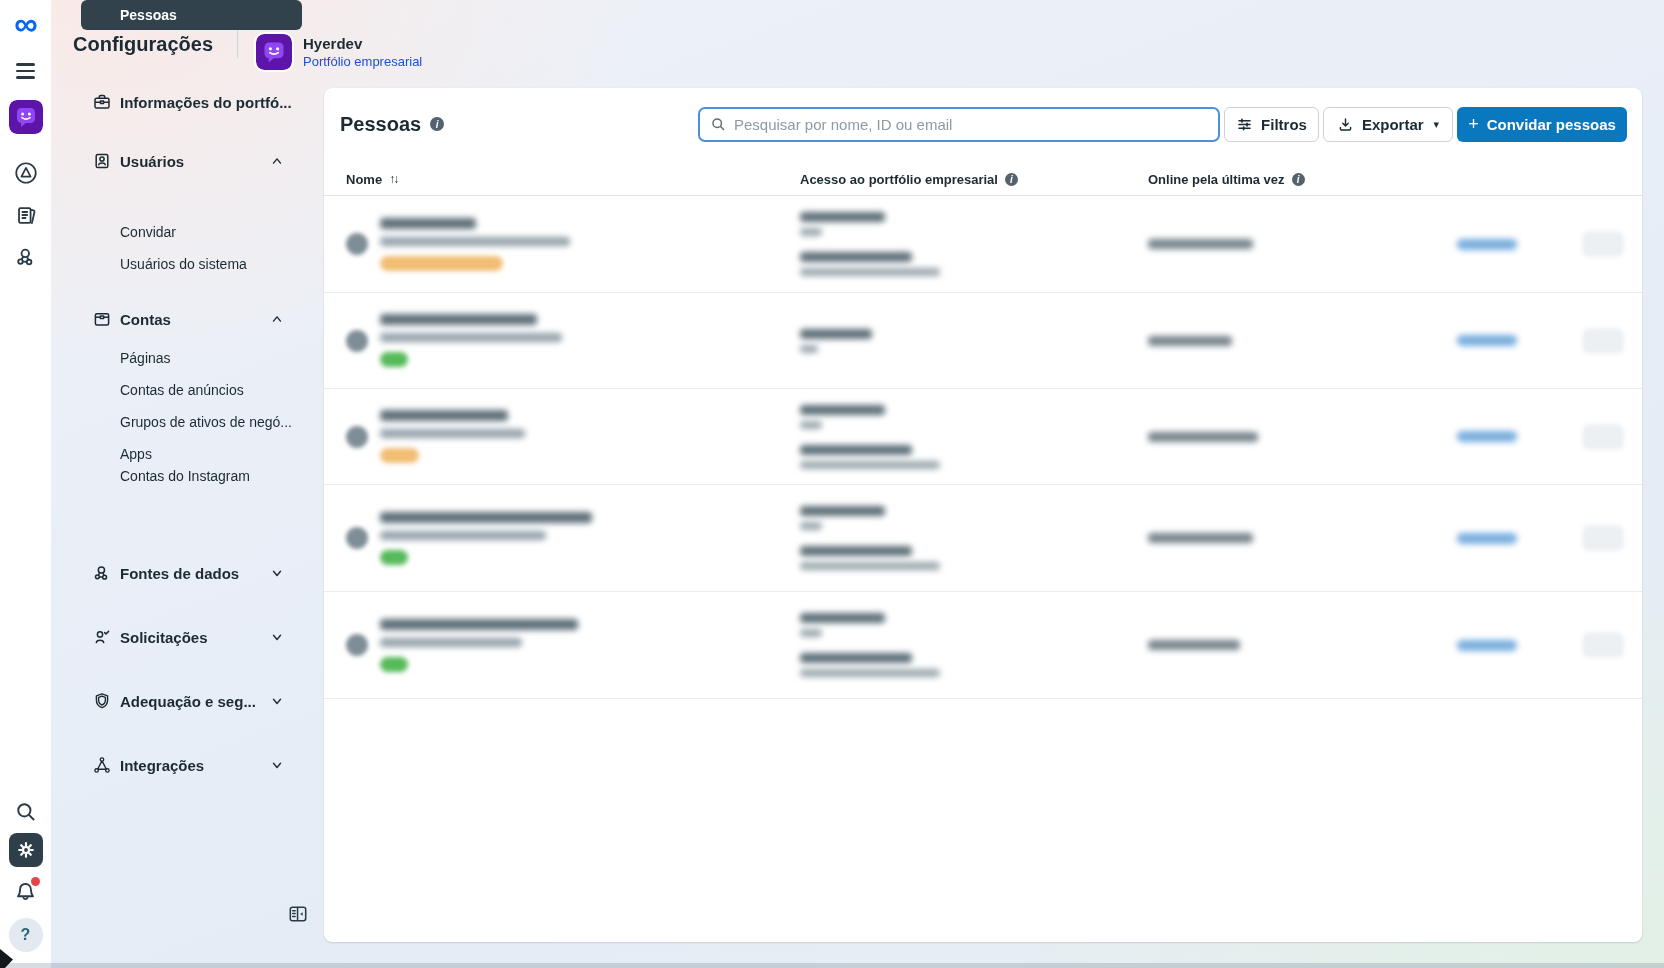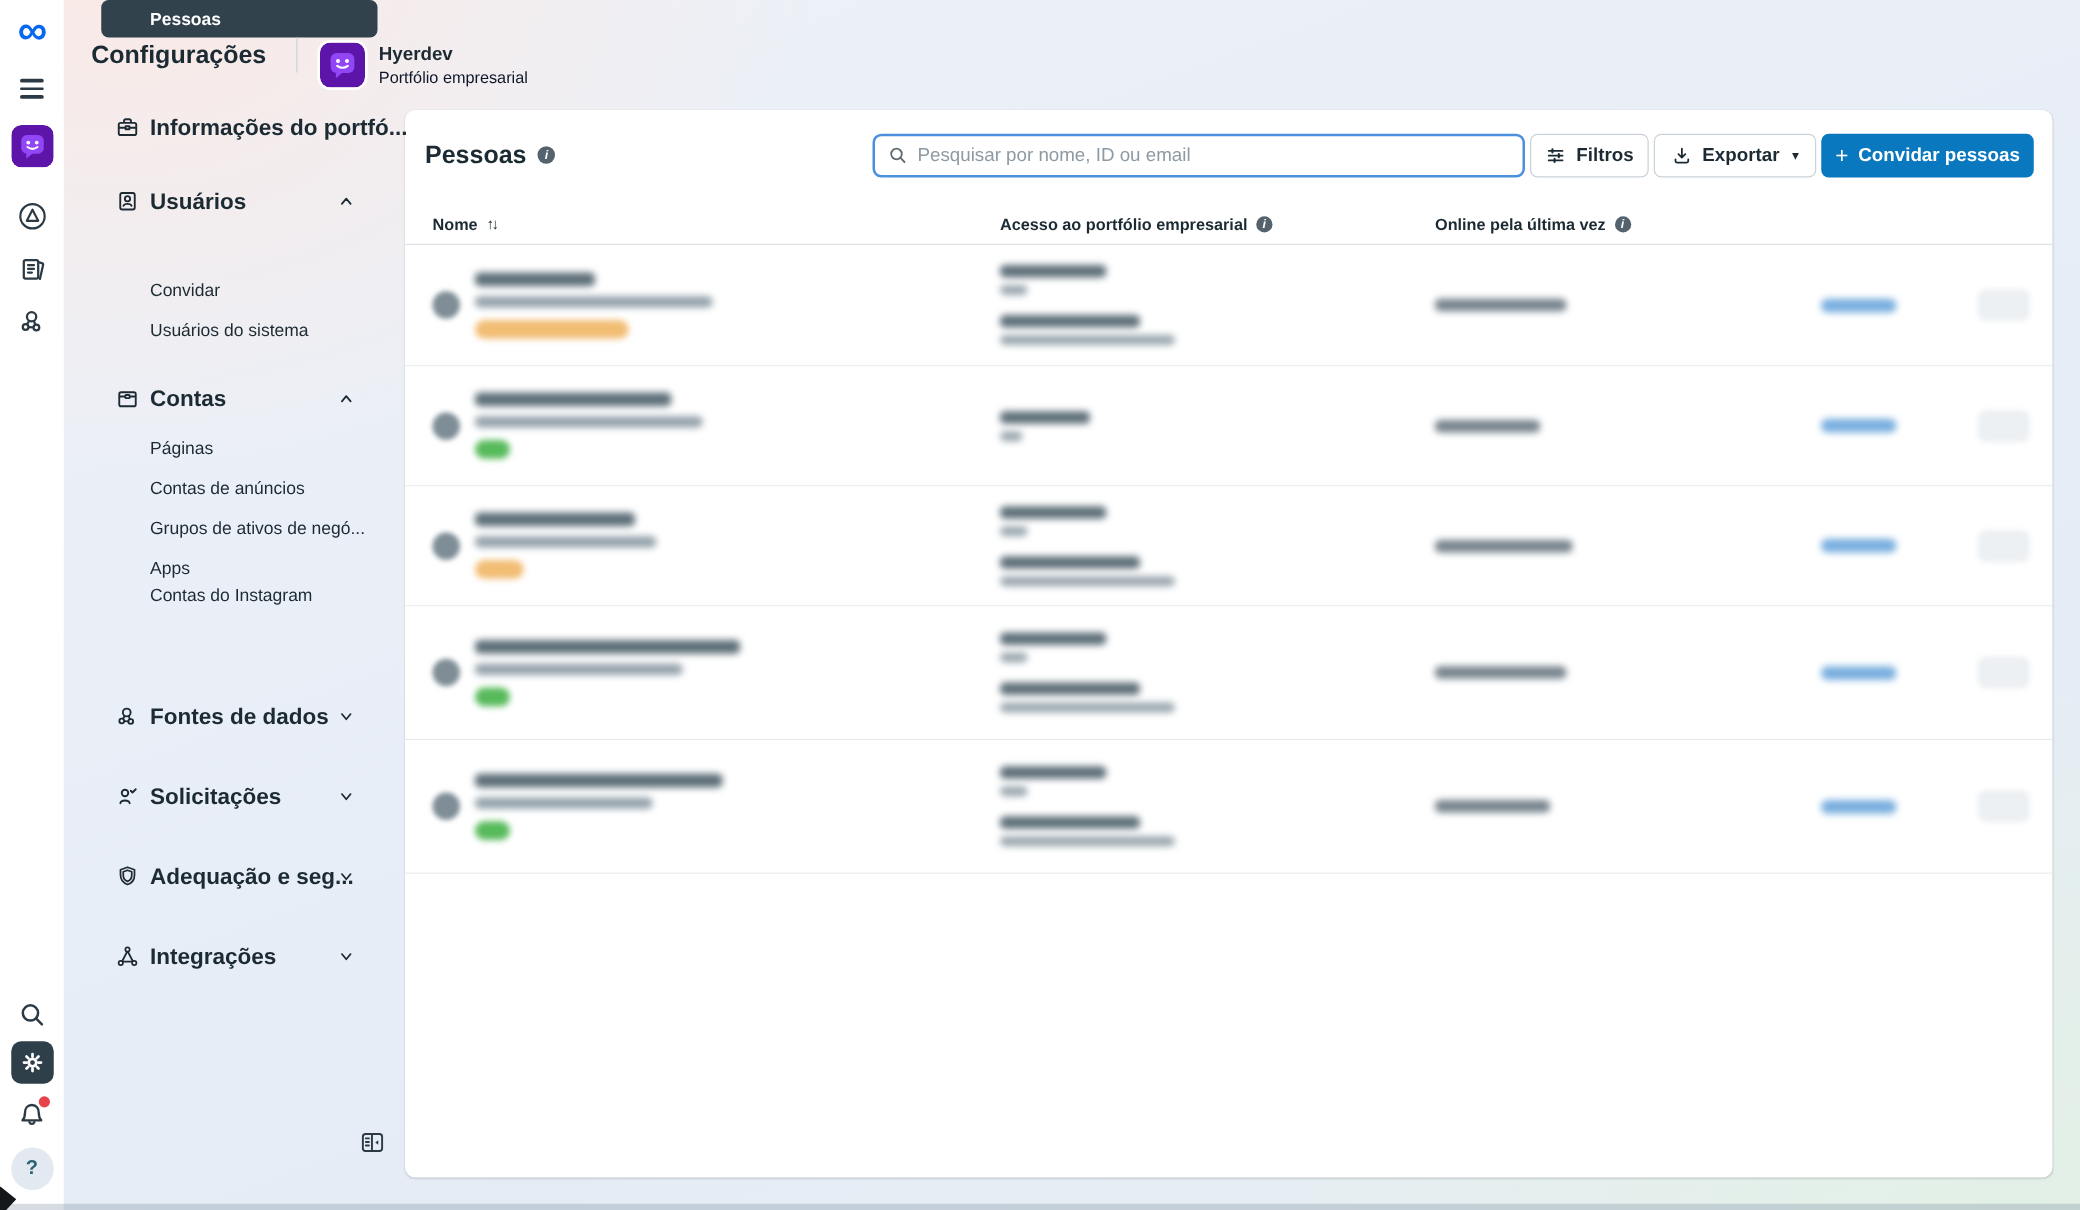--- a/index.html
+++ b/index.html
@@ -31,27 +31,27 @@
   .bell-wrap { position:relative; }
   .red-dot { position:absolute; right:-2px; top:-3px; width:9px; height:9px; border-radius:50%; background:#e8434a; }
 
   
   .page-header { position:absolute; left:73px; top:16px; height:56px; display:flex; align-items:center; z-index:4; }
   .page-title { font-size:20px; font-weight:700; }
   .hdr-div { width:1px; height:28px; background:#ccd3da; margin:0 18px 0 24px; }
   .biz { display:flex; align-items:flex-end; gap:11px;margin-top:16px; }
   .biz .app-sq { width:36px; height:36px; box-shadow:0 0 0 2px #fff; }
   .biz-name { font-size:15px; font-weight:700; line-height:18px; }
-  .biz-sub { font-size:13px; color:#0f172a; line-height:17px; }
+  .biz-sub { font-size:13px; color:#1d4ed8; line-height:17px; }
 
   
   .sidebar { position:absolute; left:51px; top:0; width:273px; height:100%; z-index:3; }
   .nav-row { position:absolute; left:0; width:273px; height:32px; display:flex; align-items:center; cursor:pointer; }
   .nav-row .nic { position:absolute; left:41px; width:20px; height:20px; color:#1c2b33; }
-  .nav-row .nlabel { position:absolute; left:69px; font-size:18px; font-weight:600; white-space:nowrap; }
+  .nav-row .nlabel { position:absolute; left:69px; font-size:15px; font-weight:600; white-space:nowrap; }
   .nav-row .sub { font-weight:400; font-size:14px; }
   .nav-row .chev { position:absolute; right:40px; width:14px; height:14px; color:#1c2b33; }
   .nav-row .ext { position:absolute; left:228px; width:17px; height:17px; color:#1c2b33; }
   .pill { position:absolute; left:30px; width:221px; height:30px; border-radius:6px; background:#31424d; display:flex; align-items:center; cursor:pointer; }
   .pill span { margin-left:39px; color:#fff; font-size:14px; font-weight:700; }
   .collapse-btn { position:absolute; left:236px; top:903px; width:22px; height:22px; color:#2b3a44; cursor:pointer; }
 
   
   .card { position:absolute; left:324px; top:88px; width:1318px; height:854px; background:#fff; border-radius:8px;
           box-shadow:0 1px 2px rgba(0,0,0,.12), 0 0 1px rgba(0,0,0,.08); z-index:2; }

